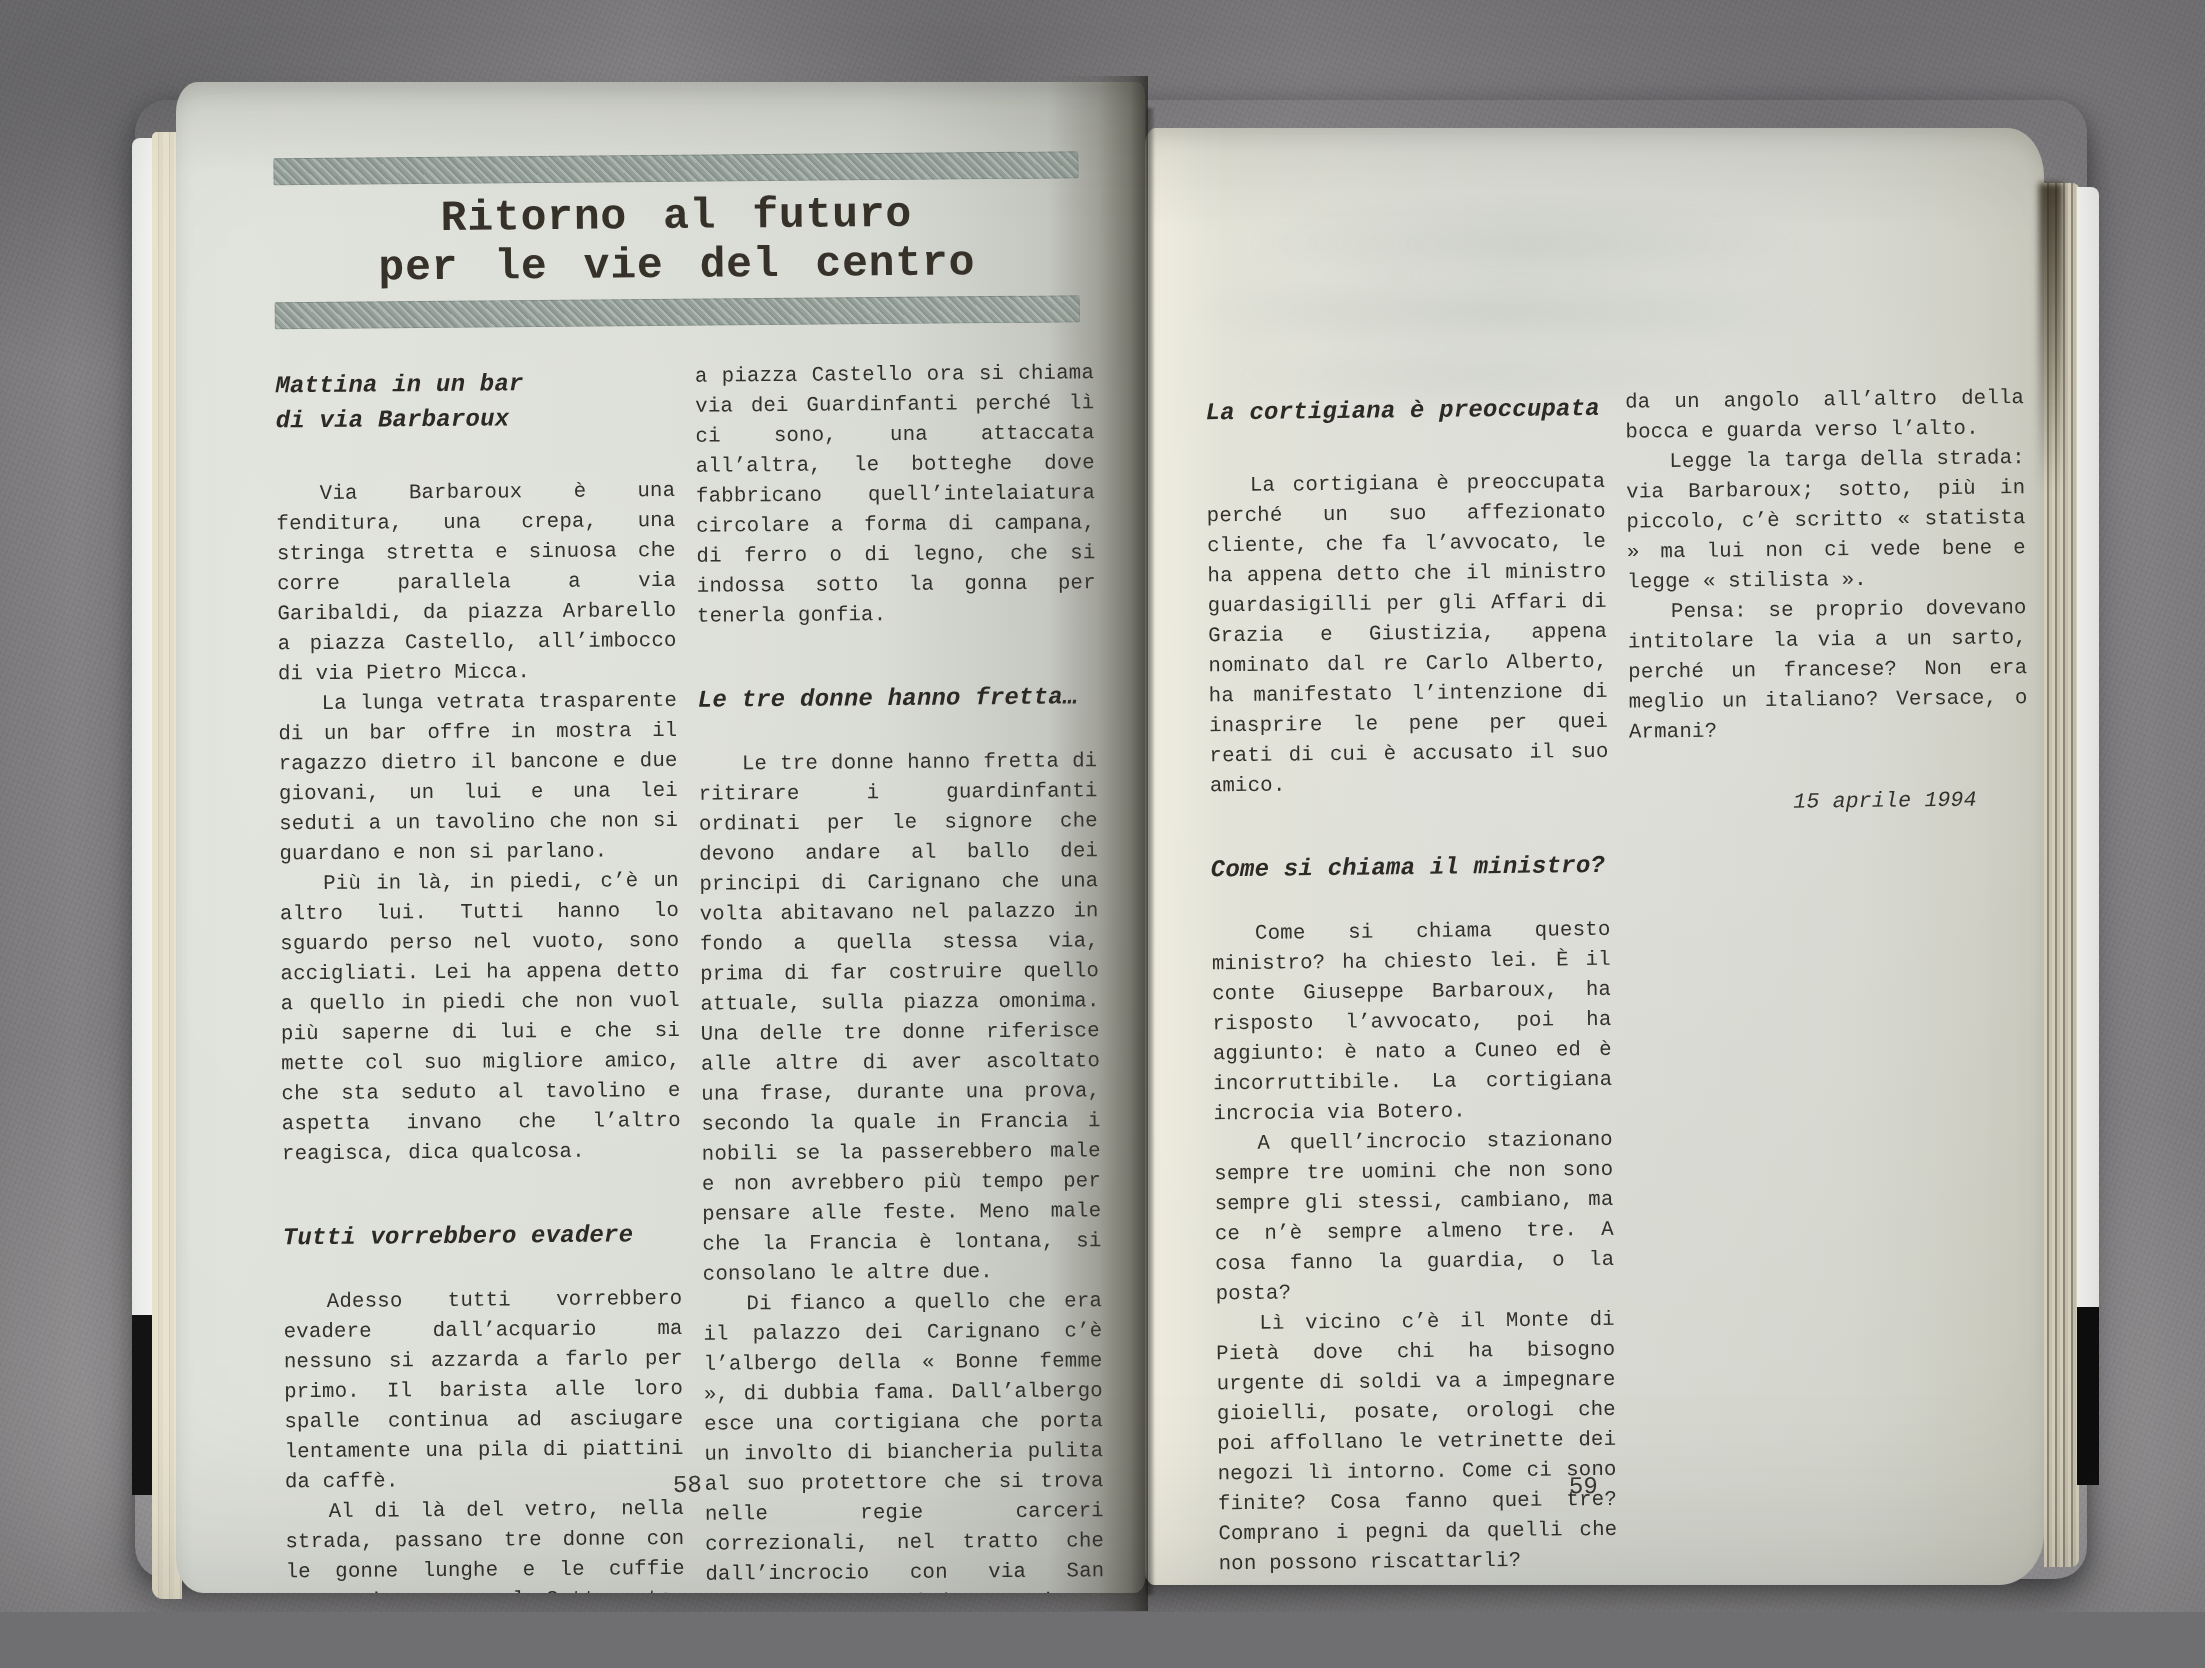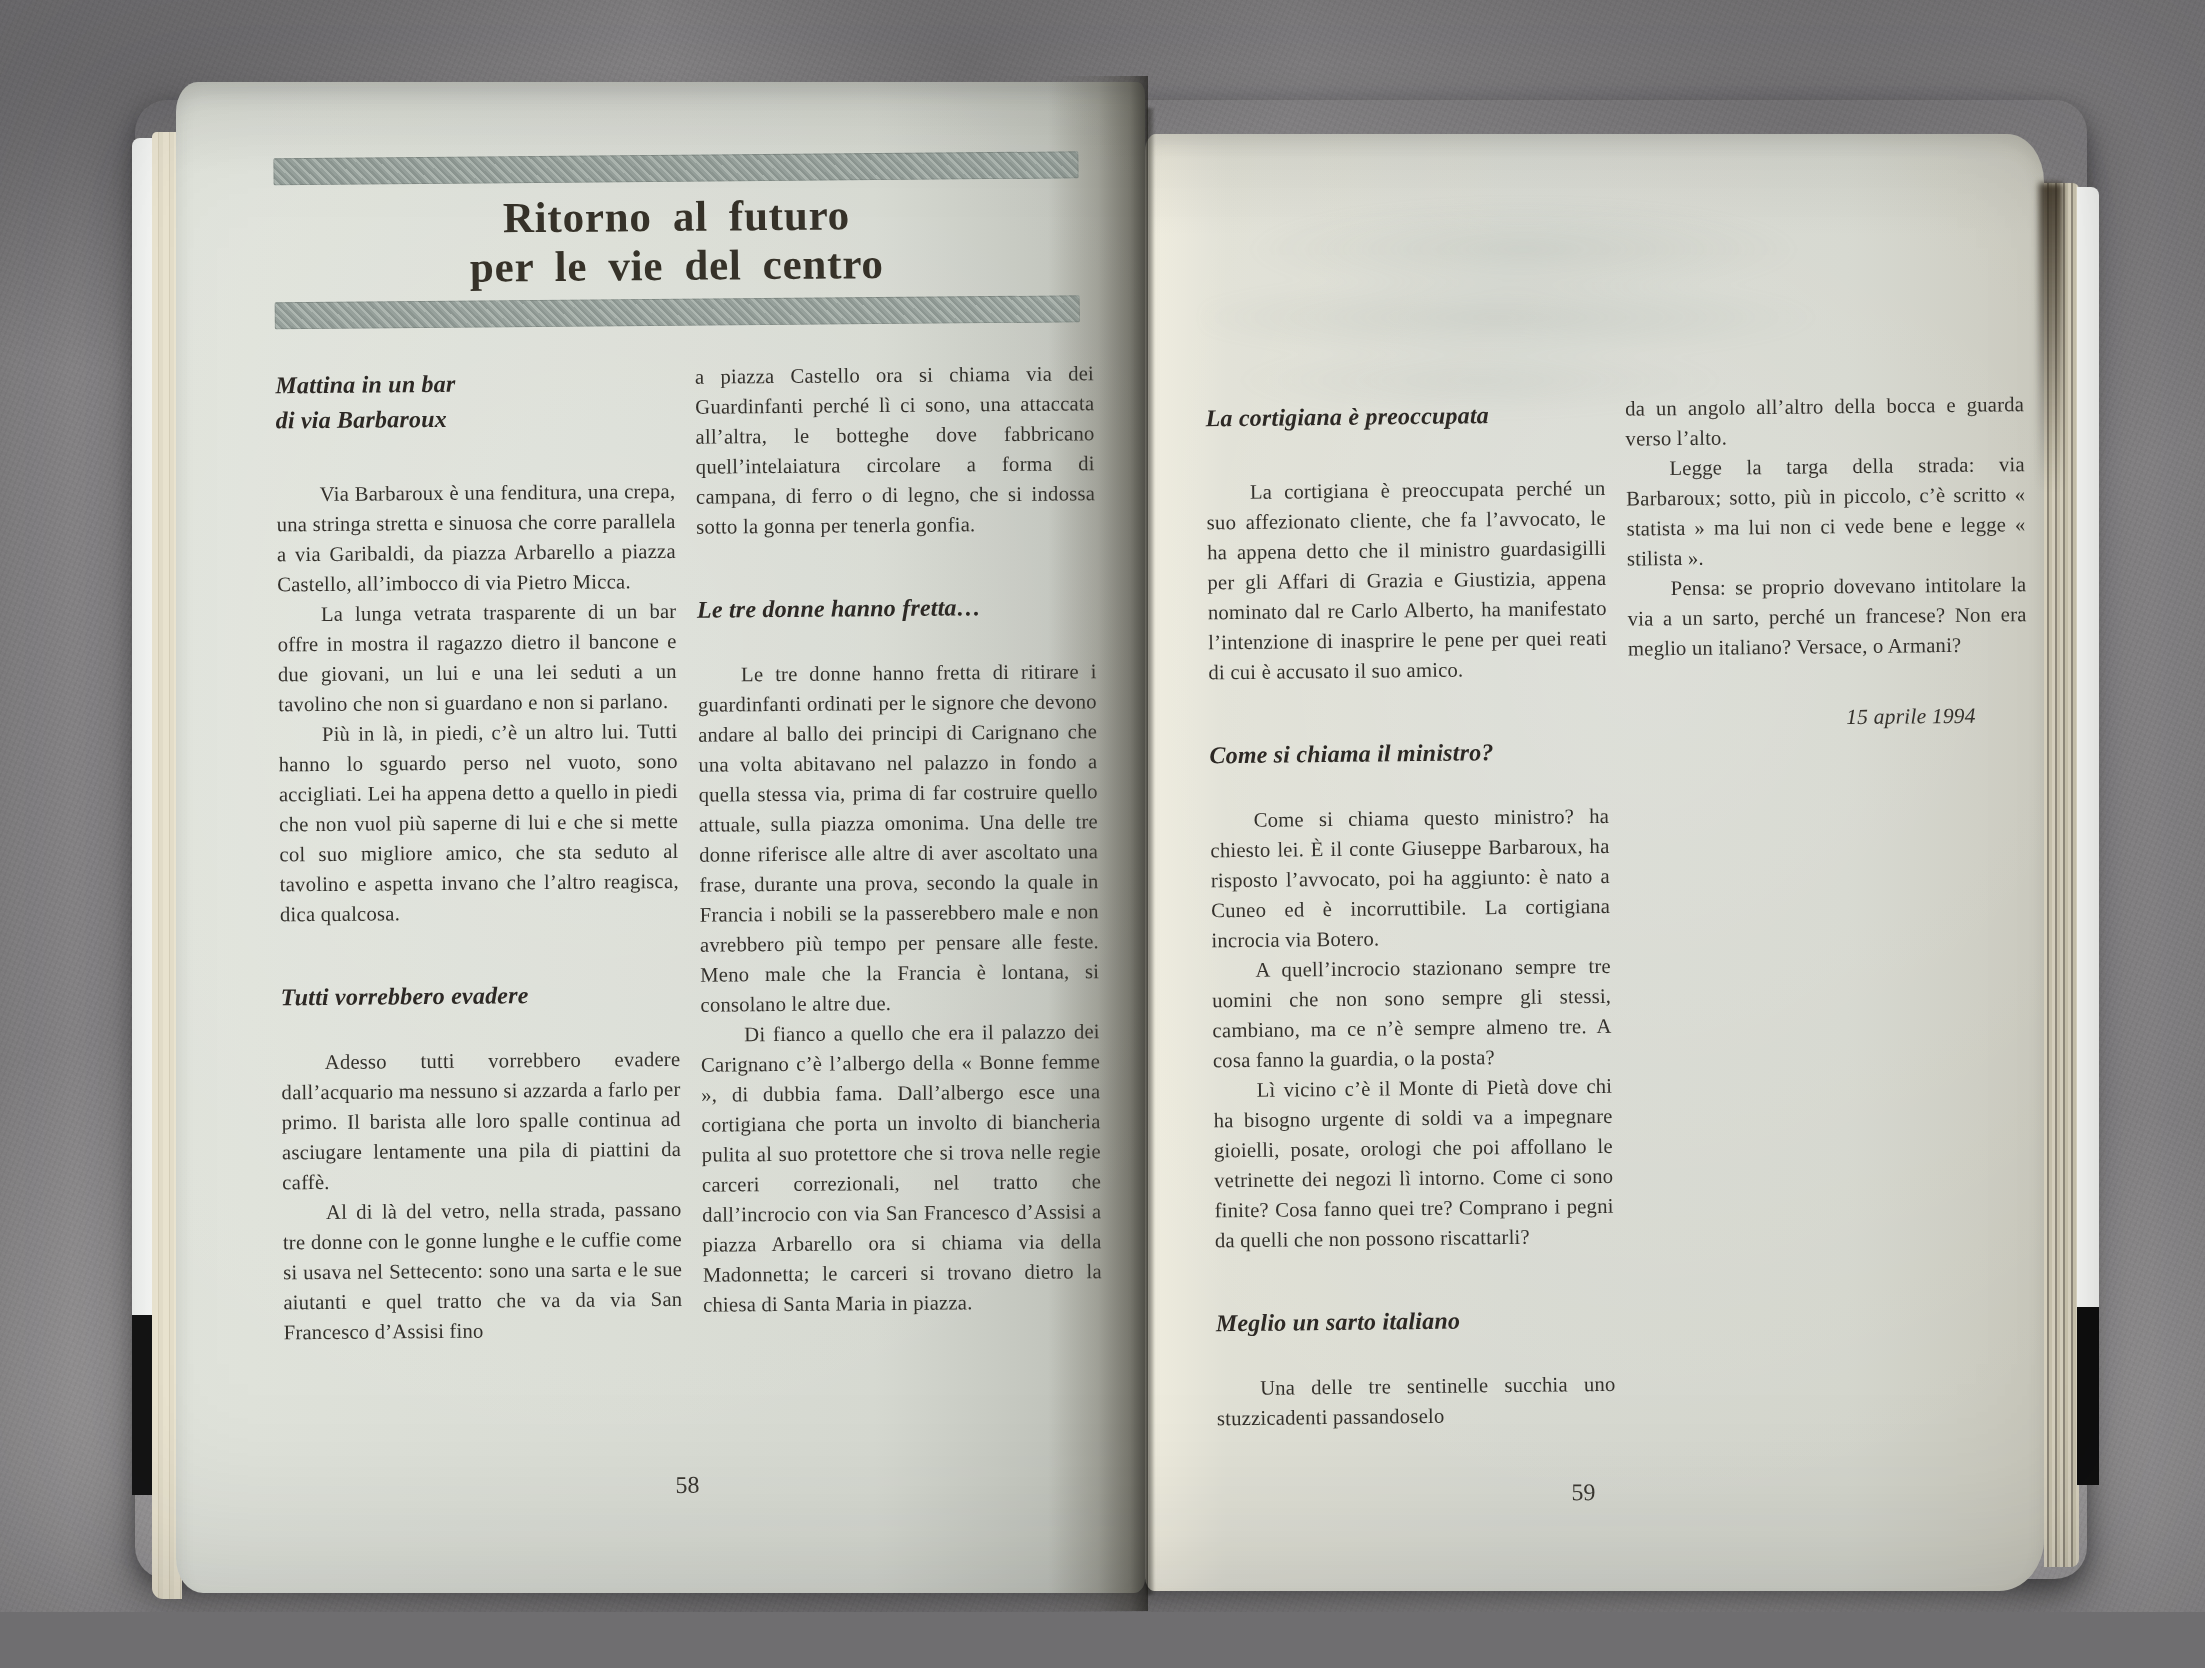--- a/index.html
+++ b/index.html
@@ -7,21 +7,21 @@
     position:relative;width:2205px;height:1612px;overflow:hidden;
     background-color:#8b898b;
     background-image:
       radial-gradient(716px 398px at 8% 6%, rgba(35,35,38,0.30), transparent 70%),
       radial-gradient(1034px 517px at 82% 8%, rgba(52,51,54,0.26), transparent 72%),
       radial-gradient(477px 278px at 44% 4%, rgba(28,28,30,0.22), transparent 70%),
       radial-gradient(795px 557px at 10% 88%, rgba(235,233,229,0.18), transparent 70%),
       radial-gradient(1193px 652px at 78% 94%, rgba(232,230,226,0.24), transparent 72%),
       repeating-linear-gradient(23deg, rgba(255,255,255,0.028) 0 2.4px, rgba(0,0,0,0) 2.4px 5.6px),
       repeating-linear-gradient(113deg, rgba(0,0,0,0.035) 0 1.6px, rgba(0,0,0,0) 1.6px 4.8px);
-    font-family:Liberation Serif, serif;
+    font-family:Liberation Mono, monospace;
   }
   .scene::after{content:"";position:absolute;inset:0;box-shadow:inset 0 0 207px rgba(20,20,24,0.25);pointer-events:none;}
 
   .book{position:absolute;left:127px;top:76px;width:1972px;height:1535px;}
   .book-shadow{position:absolute;left:8px;top:24px;width:1952px;height:1479px;border-radius:32px;
     box-shadow:0 29px 56px rgba(18,18,20,0.45), 0 8px 20.7px rgba(18,18,20,0.38);}
 
   
   .cover-edge-left{position:absolute;left:4.8px;top:62px;width:22px;height:1357px;background:linear-gradient(to right,#eceeec,#f6f7f5);border-radius:8px 0 0 6.4px;}
   .cover-edge-left .black-band{position:absolute;left:0;top:1177px;width:100%;height:180px;background:#141414;}
@@ -41,21 +41,21 @@
   .page-left{
     left:49px;top:6.4px;width:969px;height:1511px;
     border-radius:22px 8px 11px 27px / 30px 12.7px 14.3px 35px;
     background-image:
       radial-gradient(120% 90% at 42% 38%, rgba(255,255,255,0.16), transparent 62%),
       linear-gradient(to bottom, rgba(120,120,112,0.14), rgba(0,0,0,0) 6%),
       linear-gradient(to right, #e0e3db 0%, #daddd5 45%, #d6d9d1 72%, #c2c5bd 90%, #a3a399 99%);
     box-shadow:inset 0 11px 17.5px rgba(90,90,84,0.18);
   }
   .page-right{
-    left:1018px;top:58px;width:899px;height:1457px;
+    left:1018px;top:52px;width:899px;height:1457px;
     border-radius:11px 37px 45px 9.5px / 17.5px 48px 52px 14.3px;
     background-image:
       radial-gradient(130% 100% at 55% 35%, rgba(255,255,255,0.20), transparent 62%),
       linear-gradient(to bottom, rgba(120,120,112,0.12), rgba(0,0,0,0) 7%),
       linear-gradient(to right, #f0eddf 0%, #e0e0d5 9%, #d7d9d1 40%, #d3d5cc 78%, #c7c6ba 100%);
     box-shadow:inset 0 9.5px 16px rgba(95,95,88,0.16);
   }
   .gutter-dark{position:absolute;left:921px;top:0;width:100px;height:1535px;z-index:4;pointer-events:none;
     background:linear-gradient(to right, rgba(70,68,58,0) 0%, rgba(70,68,58,0.16) 50%, rgba(46,44,36,0.38) 82%, rgba(24,23,18,0.58) 97%, rgba(18,17,13,0.62) 100%);}
   .gutter-crease{position:absolute;left:1020px;top:32px;width:7.2px;height:1487px;z-index:5;pointer-events:none;

